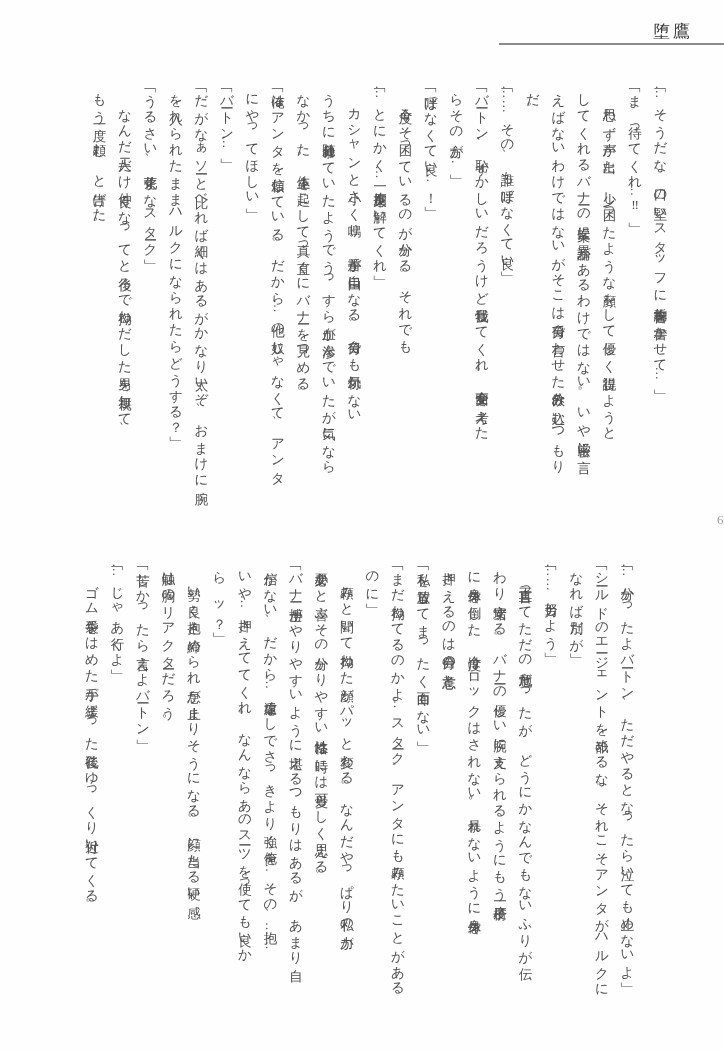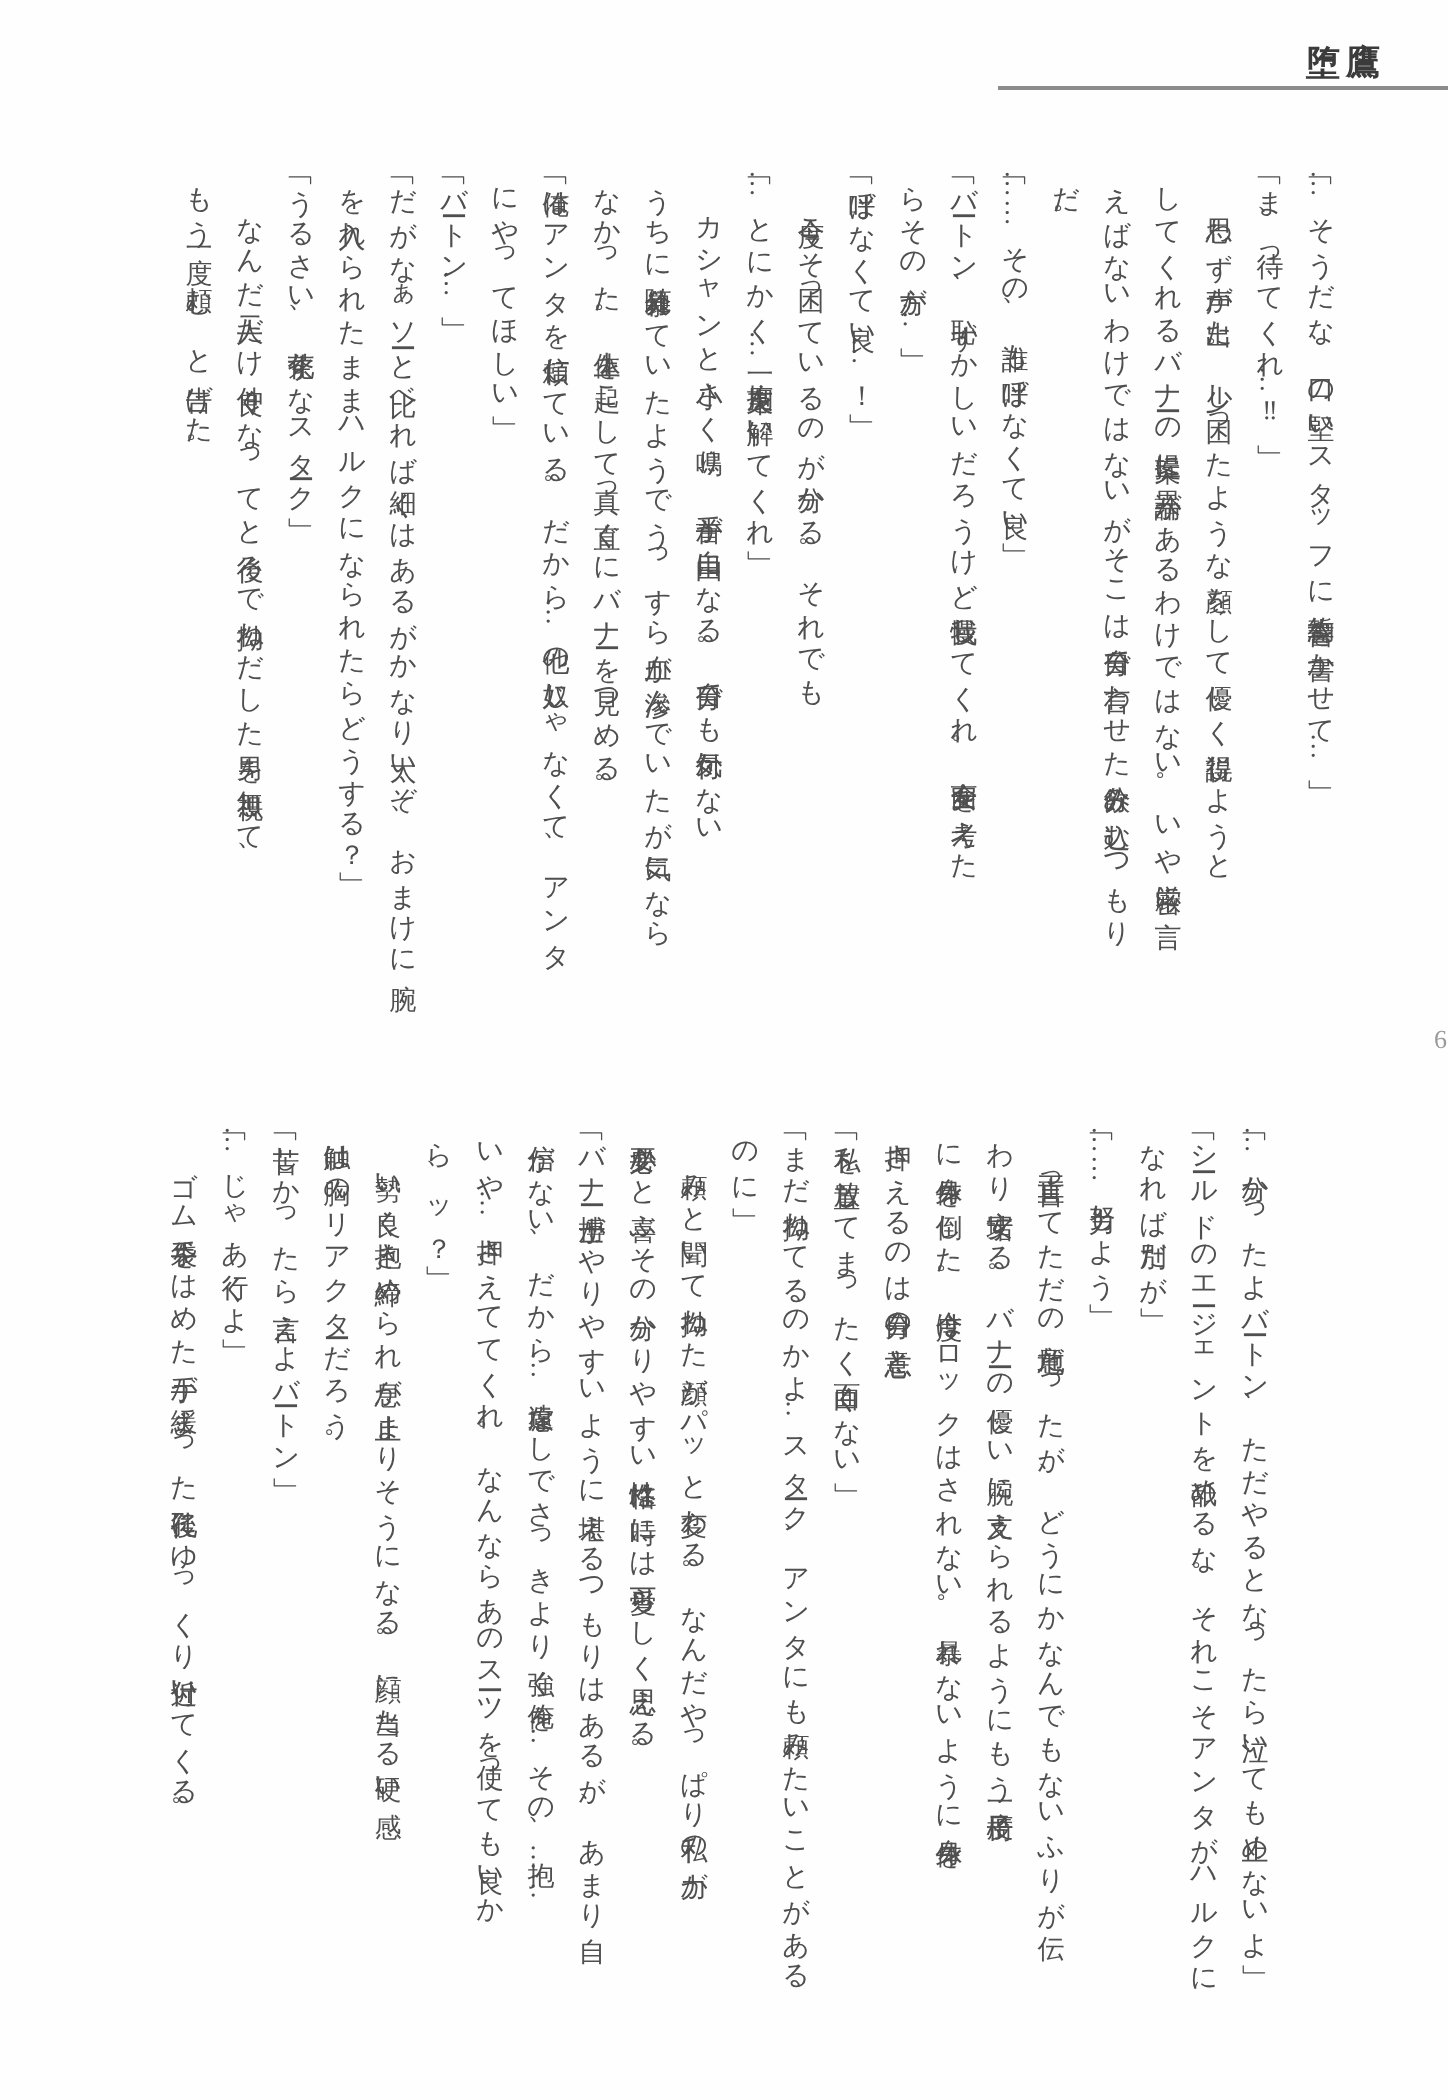--- a/index.html
+++ b/index.html
@@ -12,21 +12,21 @@
     position: relative;
     width: 724px; height: 1050px;
     background: #fefefe;
     overflow: hidden;
     color: #4f4f4f;
   }
   .header-title {
     position: absolute;
     top: 20px; left: 653px;
     font-size: 17px;
-    font-weight: 700;
+    font-weight: 400;
     letter-spacing: 3px;
     color: #3b3b3b;
     white-space: nowrap;
   }
   .header-rule {
     position: absolute;
     top: 43px; left: 499px;
     width: 225px; height: 2px;
     background: #8c8c8c;
   }

